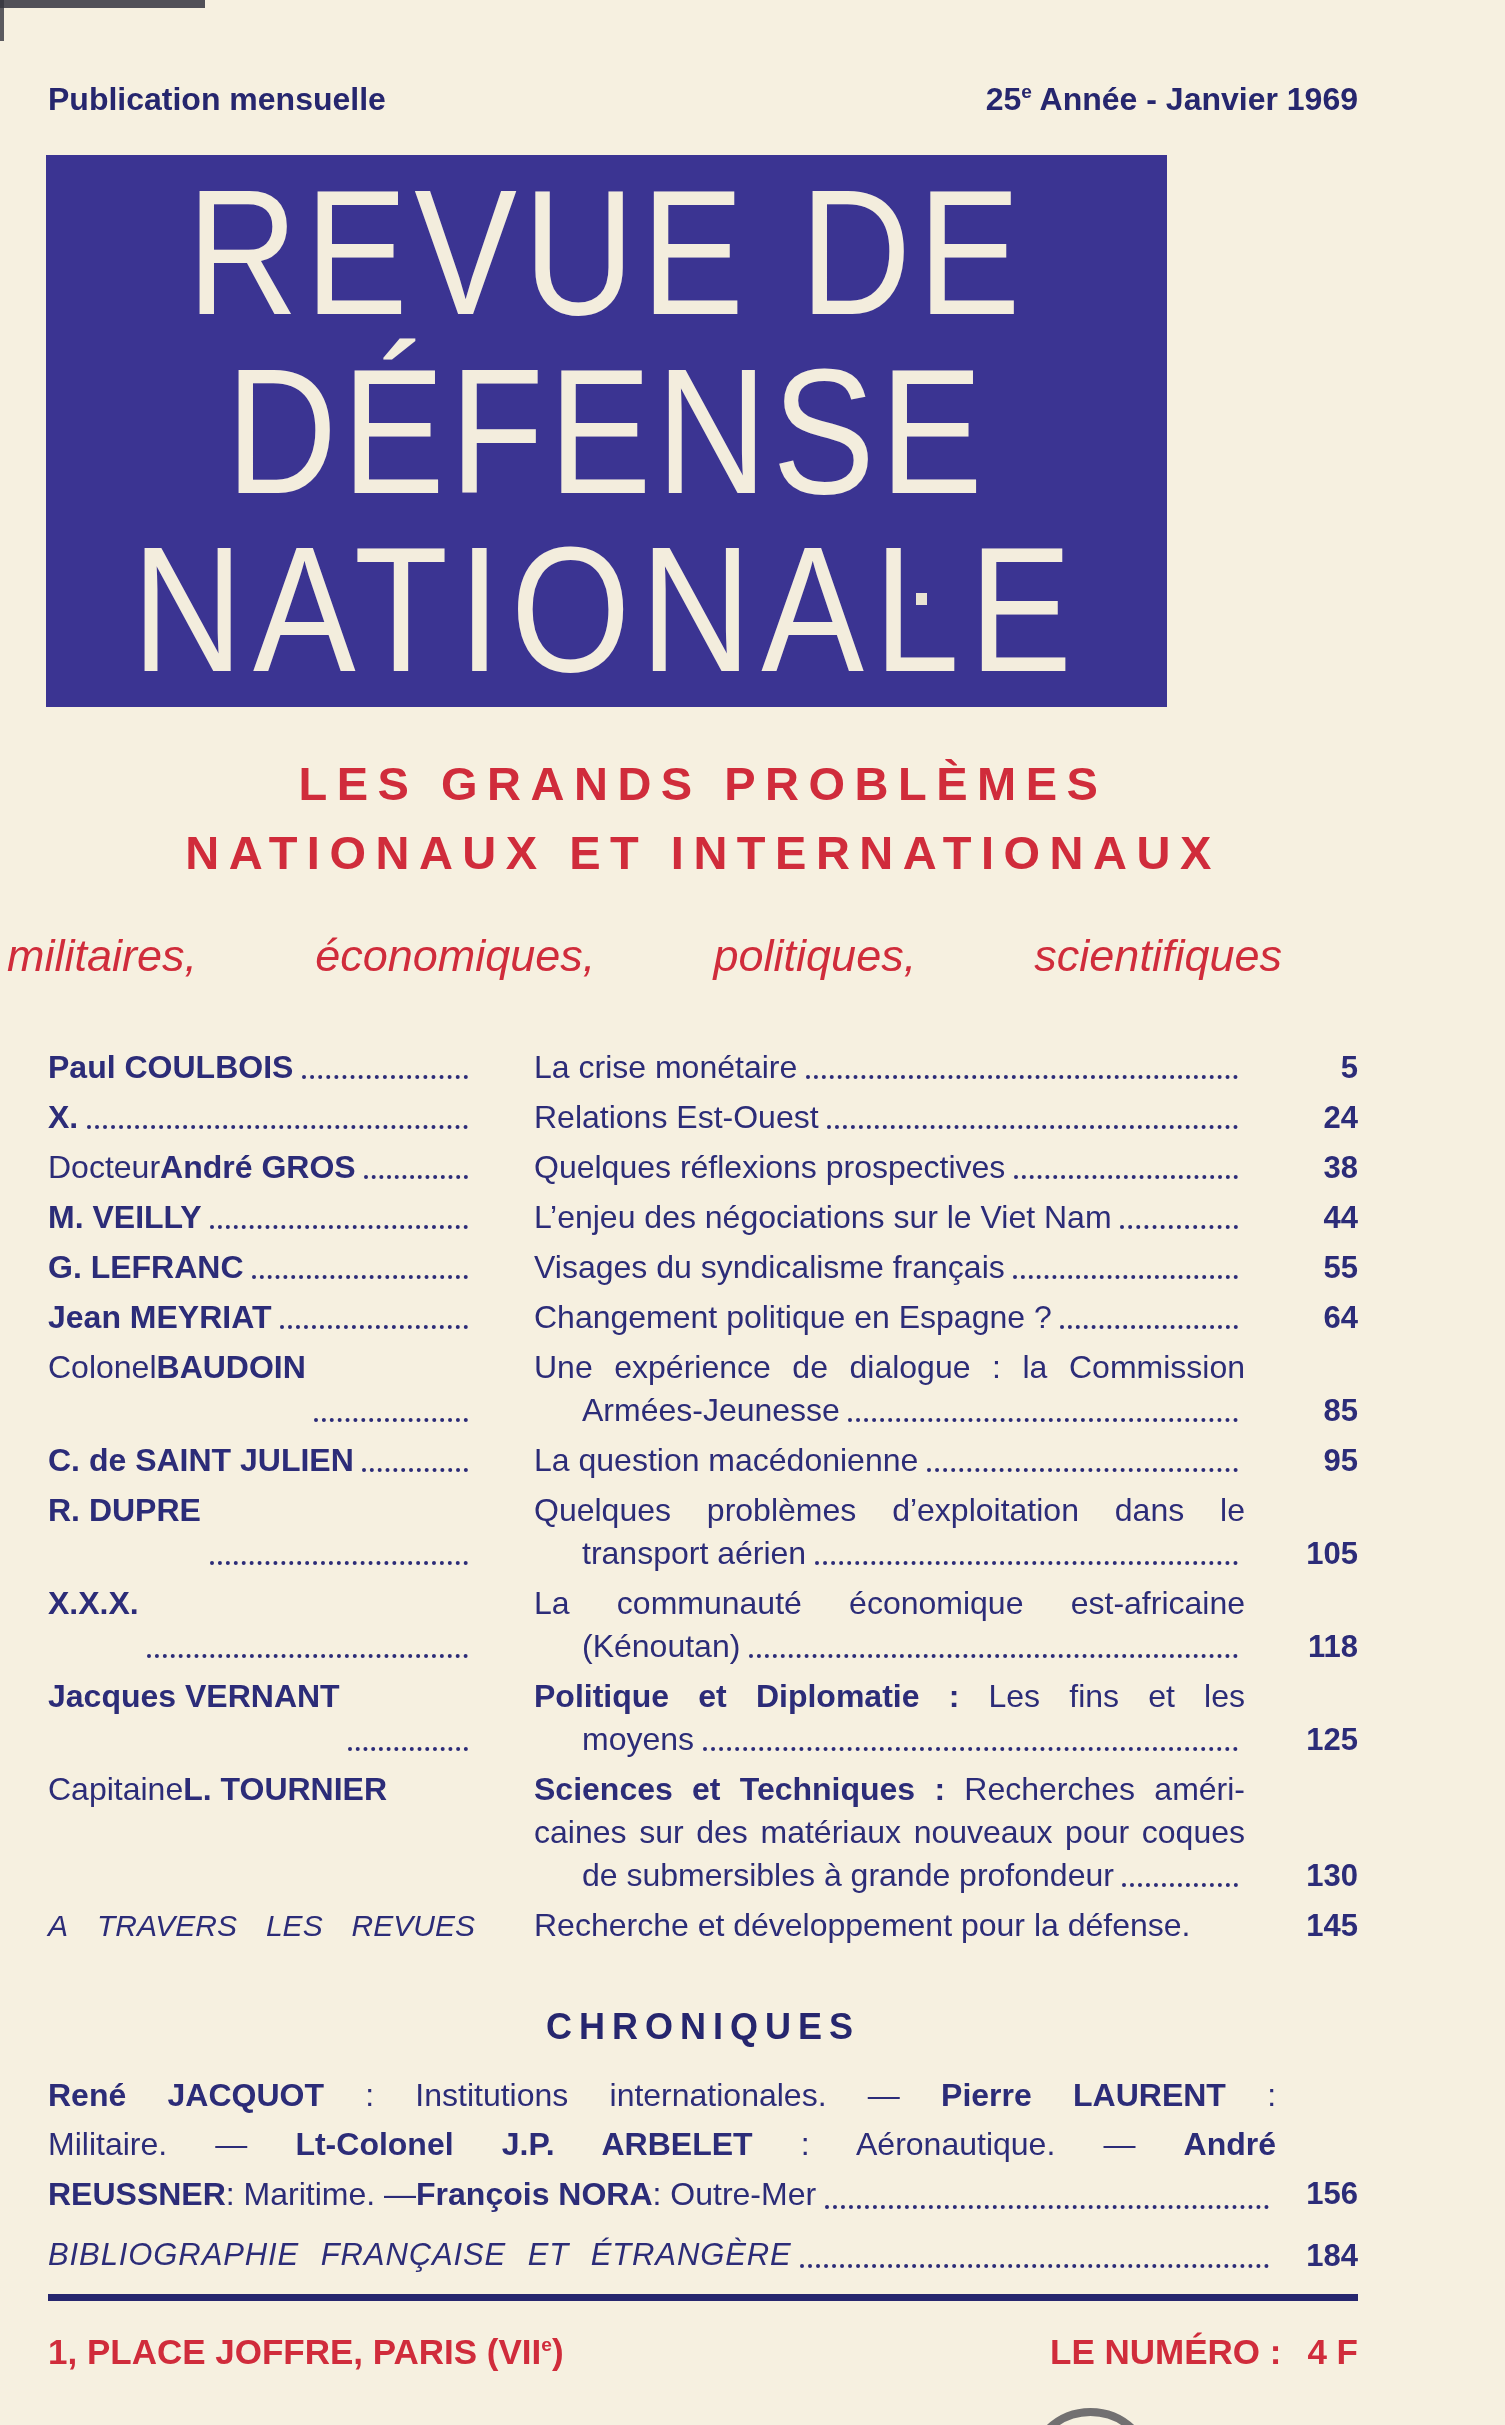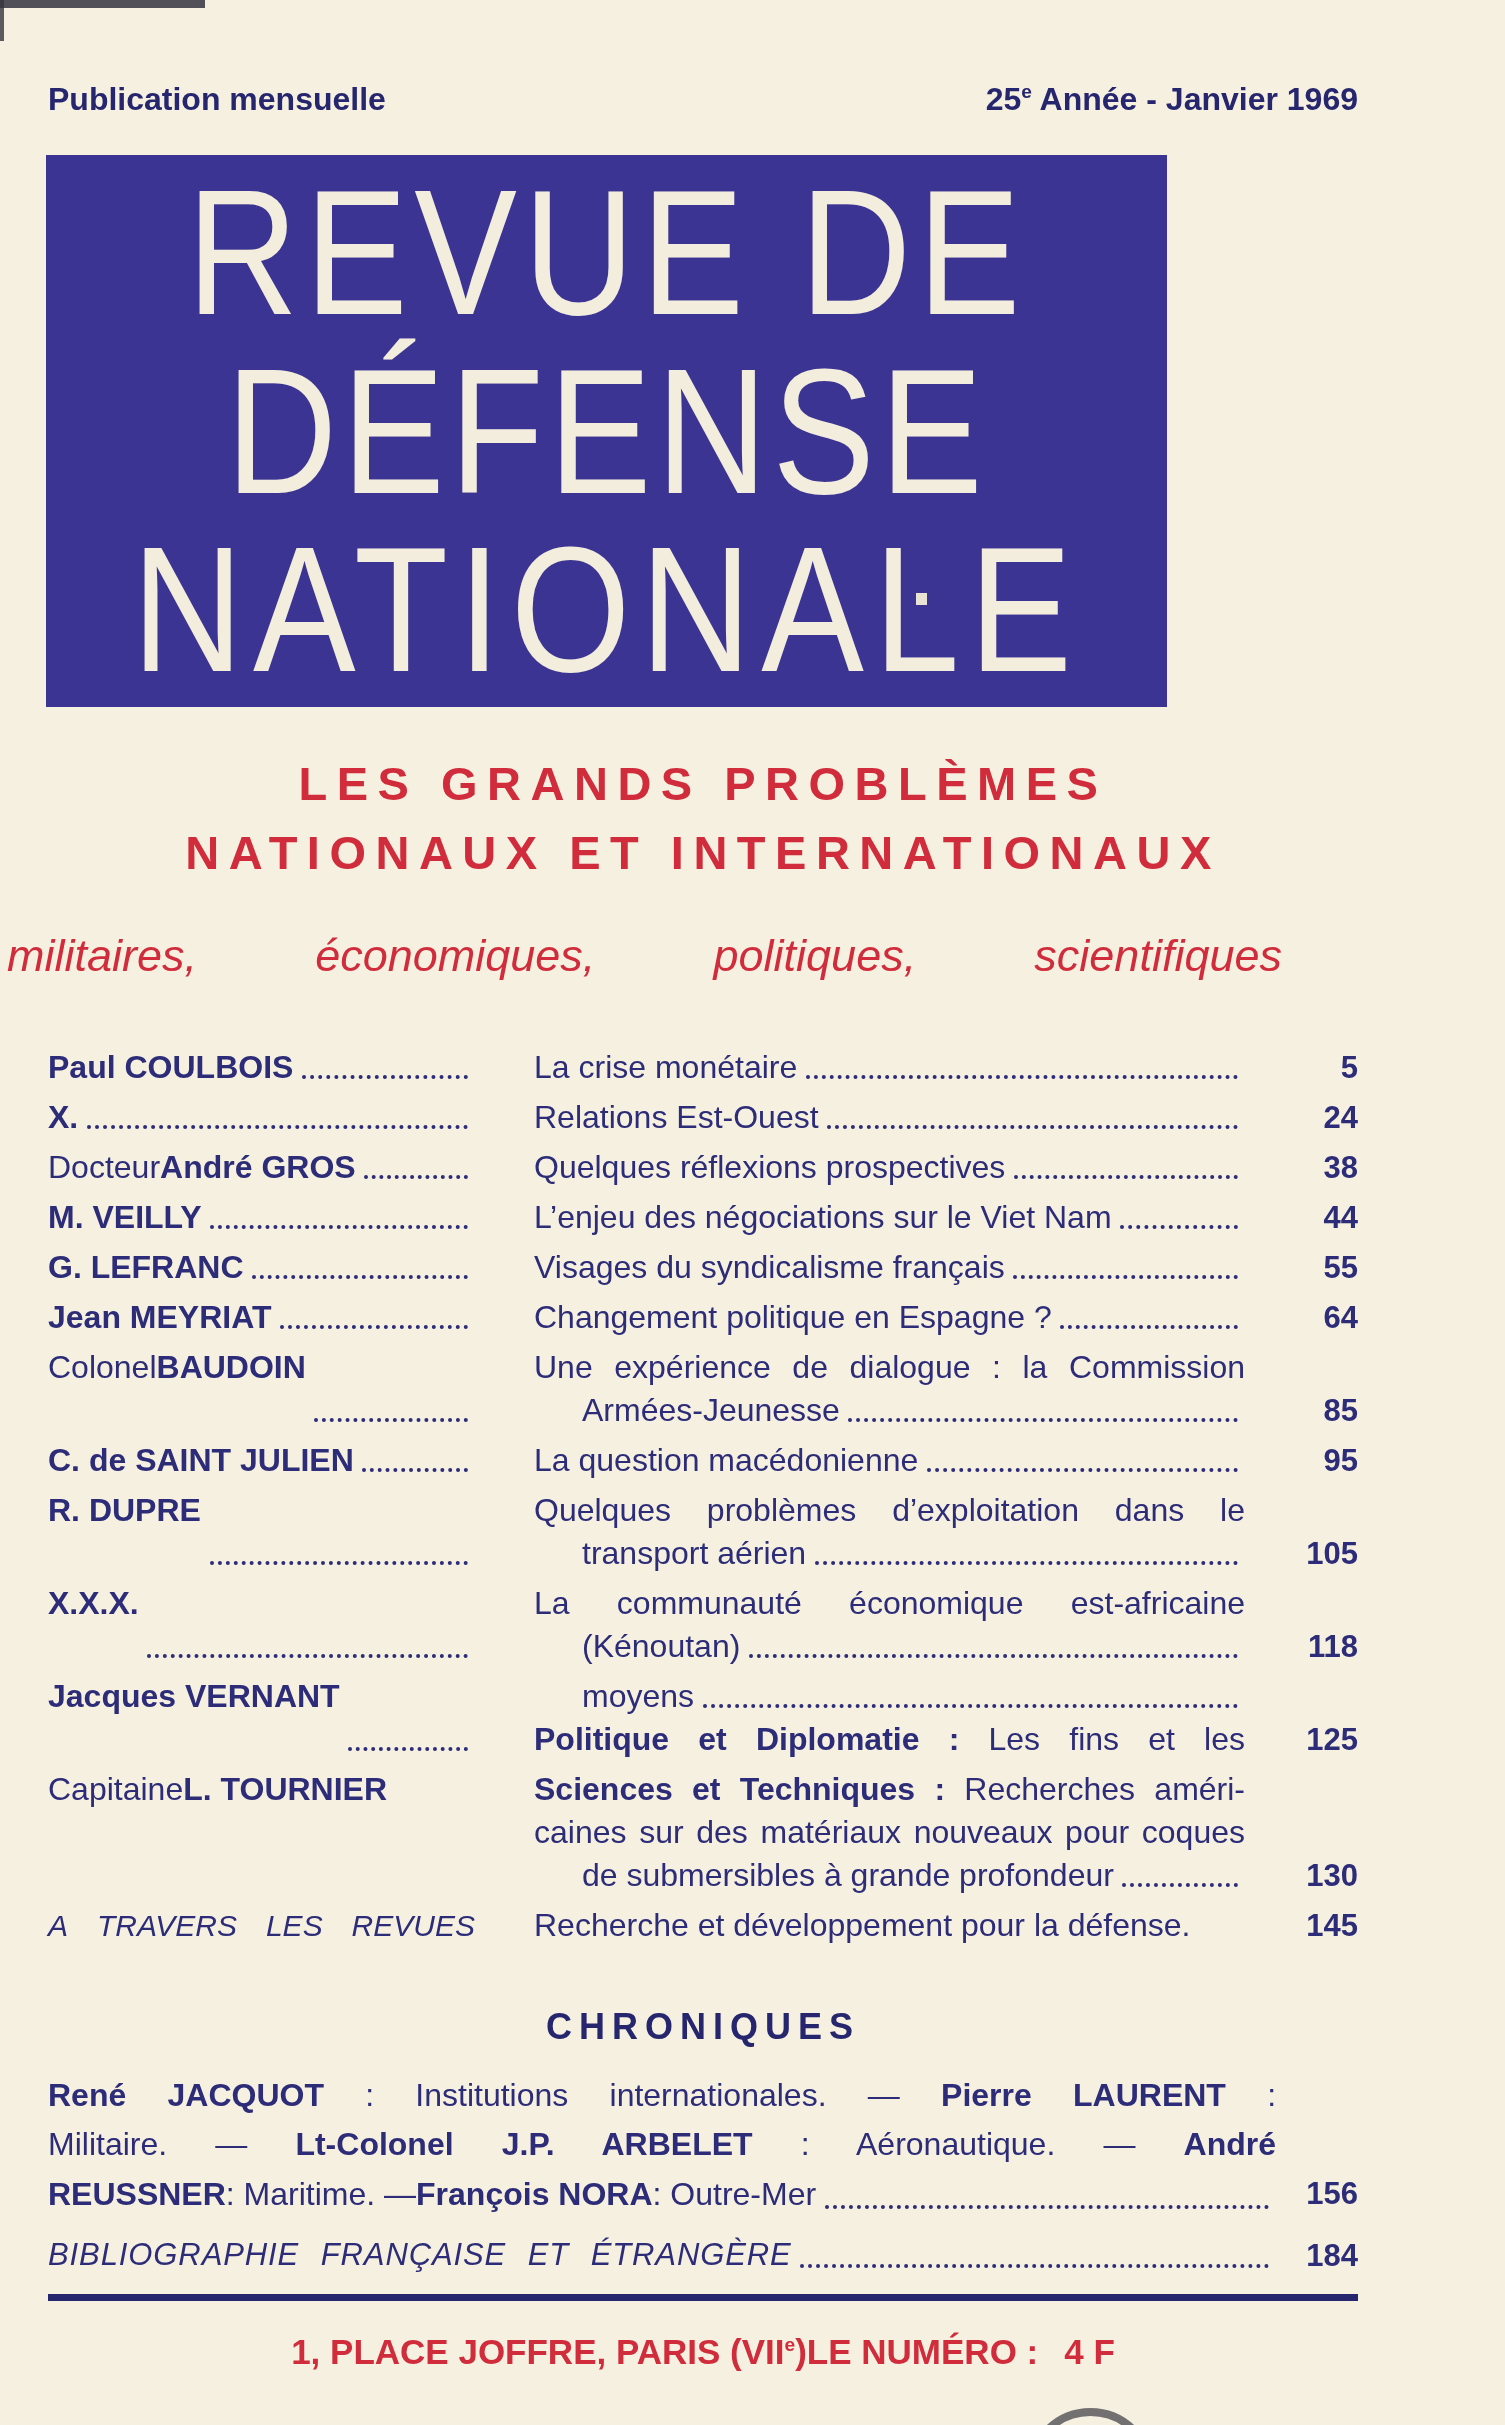--- a/index.html
+++ b/index.html
@@ -71,21 +71,21 @@
   .chron-title { flex:1 1 auto; min-width:0; }
   .chron .line { font-size:32px; line-height:48px; }
   .chron .line.biblio { font-size:31px; font-style:italic; letter-spacing:0.9px; word-spacing:12px; line-height:45px; }
   .chron-row.gap { margin-top:14px; }
   .chron-page { width:82px; flex:none; display:flex; align-items:flex-end; justify-content:flex-end;
                 font-weight:700; font-size:31px; line-height:48px; }
 
   .rule { margin-top:14px; height:7px; background:#26266e; }
 
   
-  .footer { margin-top:24px; display:flex; justify-content:center; align-items:baseline;
+  .footer { margin-top:24px; display:flex; justify-content:space-between; align-items:baseline;
             color:#d02c3b; font-weight:700; font-size:35px; line-height:40px; }
   .footer sup { font-size:55%; vertical-align:super; }
   .f-val { margin-left:26px; }
 </style>
 </head>
 <body>
 
 <div class="page">
   <div class="artifact-top"></div>
   <div class="artifact-left"></div>
@@ -249,25 +249,25 @@
             </div>
           </div>
           <div class="toc-page">118</div>
         </div>
         <div class="toc-row">
           <div class="toc-author">
             <span class="b ">Jacques VERNANT</span>
             <span class="leader"></span>
           </div>
           <div class="toc-title">
+            <div class="line justify"><span class="b ">Politique et Diplomatie :</span><span class=""> Les fins et les</span></div>
             <div class="line withleader indent">
               <span class="">moyens</span>
               <span class="leader"></span>
             </div>
-            <div class="line justify"><span class="b ">Politique et Diplomatie :</span><span class=""> Les fins et les</span></div>
           </div>
           <div class="toc-page">125</div>
         </div>
         <div class="toc-row">
           <div class="toc-author">
             <span class="">Capitaine </span>
             <span class="b ">L. TOURNIER</span>
           </div>
           <div class="toc-title">
             <div class="line justify"><span class="b ">Sciences et Techniques :</span><span class=""> Recherches améri-</span></div>

